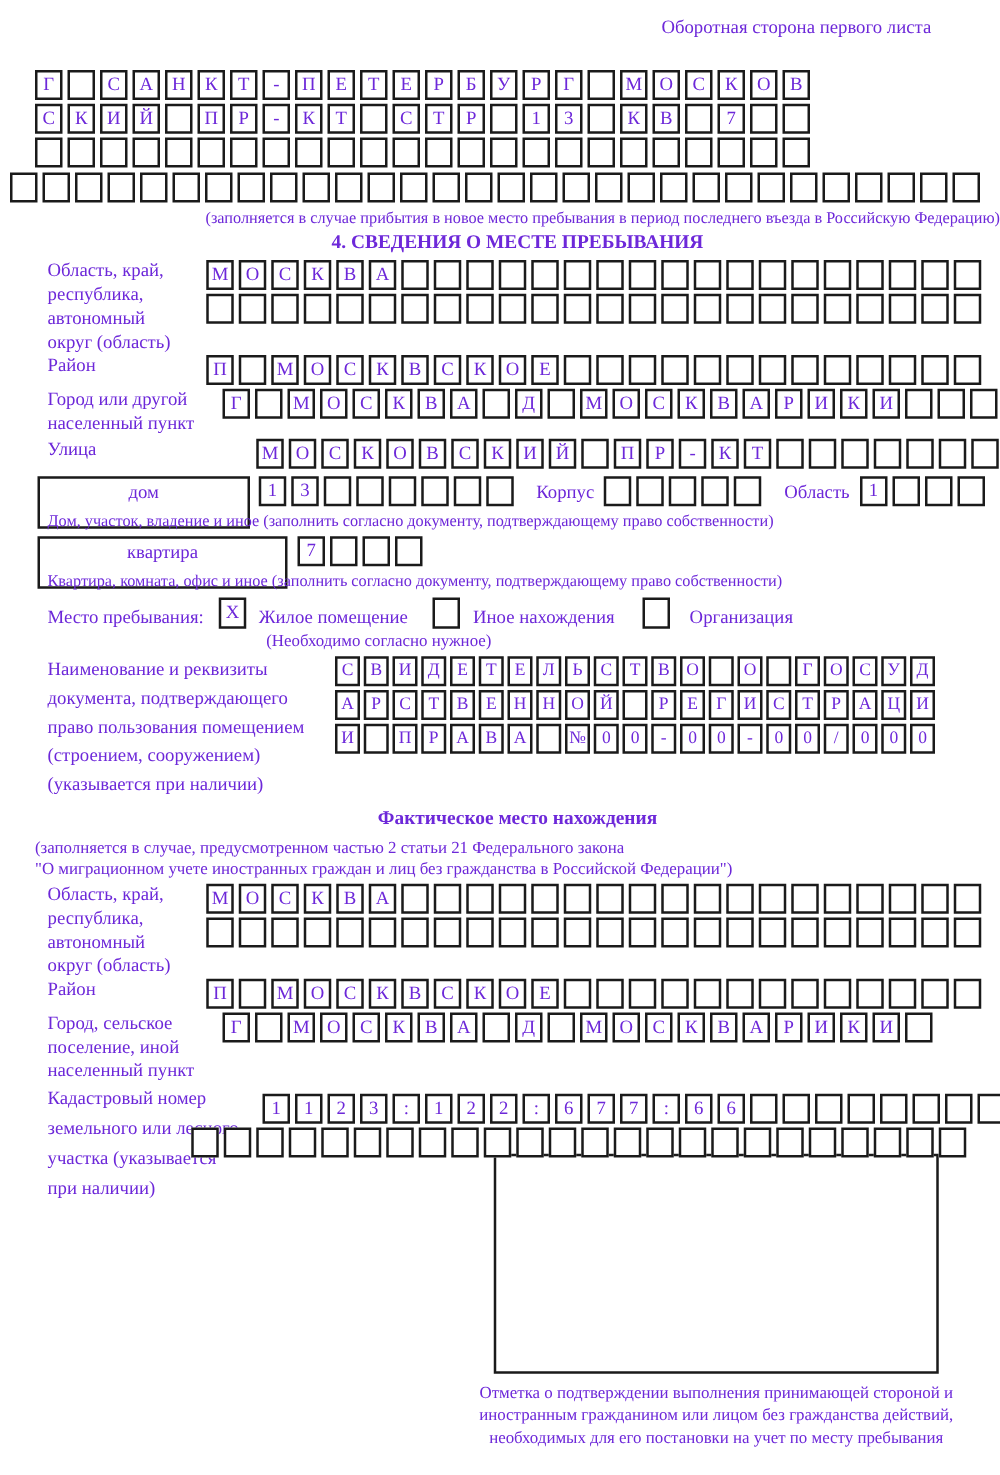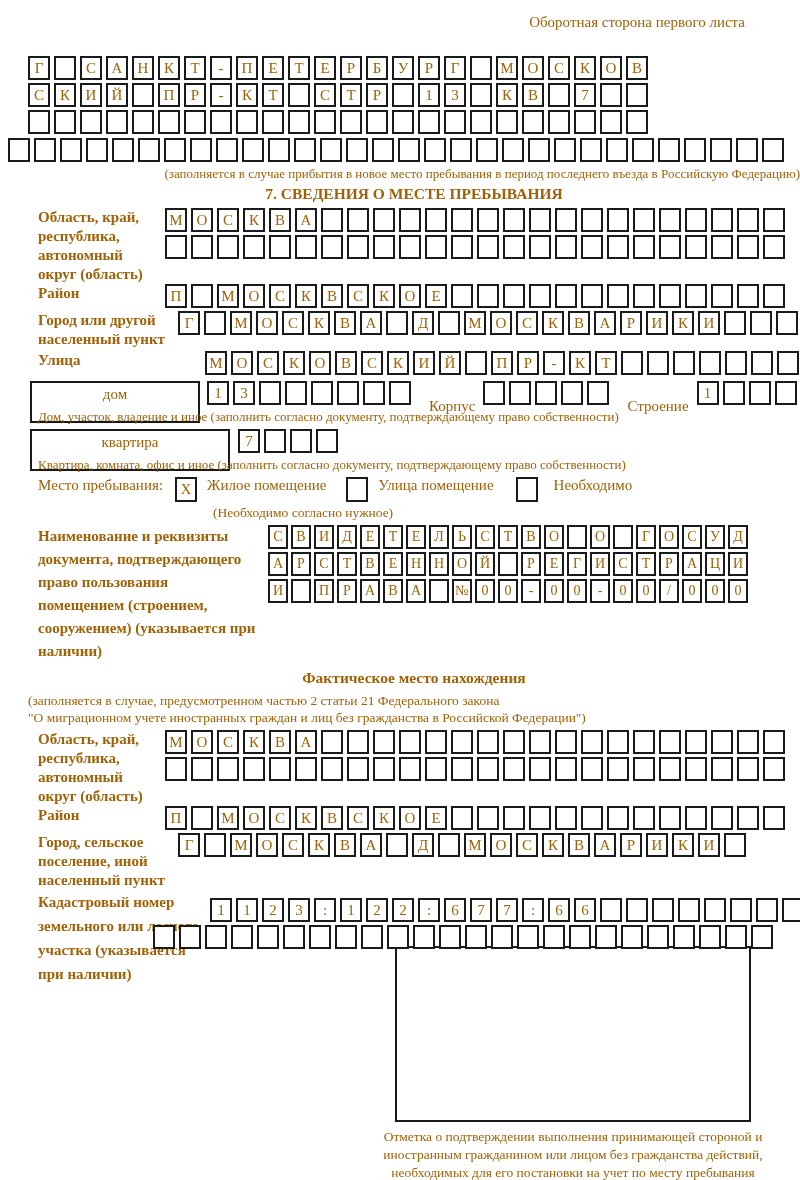--- a/index.html
+++ b/index.html
@@ -1,27 +1,27 @@
 <!DOCTYPE html>
 <html><head>
 <meta charset="utf-8">
 <style>
   html,body { margin:0; padding:0; background:#fff; }
   .page {
     width:800px; height:1180px; box-sizing:border-box;
     padding:14px 0 0 28px; overflow:hidden;
-    background:#fff; color:#a16207;
+    background:#fff; color:#6d28d9;
     font-family:"Liberation Serif", serif; font-size:15px;
     position:relative;
   }
   .hdr { text-align:right; padding-right:55px; font-size:15px; height:20px; }
 
   .frow { display:flex; align-items:flex-start; }
   .flabel { font-size:15px; line-height:19px; flex:none; }
-  .ml10 { margin-left:10px;font-weight:bold; }
+  .ml10 { margin-left:10px; }
   .w144 { width:144px; line-height:27px; }
   .w127 { width:117px; margin-right:10px; }
   .w140 { width:130px; margin-right:10px; }
   .w172 { width:162px; margin-right:10px; line-height:24px; }
   .w230 { width:220px; margin-right:10px; line-height:23px; }
 
   .cells-row { height:24px; margin-bottom:3px; white-space:nowrap; }
   .cell {
     display:inline-block; box-sizing:border-box; vertical-align:top;
     width:22px; height:24px; border:2px solid #1a1a1a; margin-right:4px;
@@ -34,24 +34,24 @@
   .center-note { text-align:right; font-size:13px; line-height:17px; margin:1px 0 3px 0; }
   .sec-title { text-align:center; font-weight:bold; font-size:15.5px; margin:3px 0 5px 0; }
 
   .inline-row { display:flex; align-items:flex-start; margin-top:3px; height:28px; }
   .boxlabel {
     box-sizing:border-box; border:2px solid #1a1a1a; height:42px;
     line-height:22px; text-align:center; flex:none; margin-left:2px;
   }
   .bl170 { width:170px; margin-right:7px; }
   .bl200 { width:200px; margin-right:8px; }
-  .inl-label { line-height:26px; margin:12px 8px 0 14px; flex:none; }
+  .inl-label { line-height:26px; margin:0 8px 0 14px; flex:none; }
   .small-note { font-size:13px; line-height:16px; margin:0 0 4px 10px; }
 
-  .stay-row { display:flex; align-items:flex-start; margin:3px 0 0 10px; height:26px; }
+  .stay-row { display:flex; align-items:flex-end; margin:3px 0 0 10px; height:26px; }
   .chk {
     display:inline-block; box-sizing:border-box; width:22px; height:25px;
     border:2px solid #1a1a1a; text-align:center; line-height:21px; font-size:15px;
     margin:0 10px 0 12px; flex:none;
   }
   .stay-note { font-size:13.5px; margin:1px 0 4px 185px; line-height:17px; }
 
   .act-note { text-align:left; font-size:13.5px; line-height:17px; }
 
   .cad-rows { padding-top:8px; }
@@ -72,21 +72,21 @@
   <div class="frow" style="margin-top:22px;">
     <div>
       <div class="cells-row"><span class="cell">Г</span><span class="cell">&nbsp;</span><span class="cell">С</span><span class="cell">А</span><span class="cell">Н</span><span class="cell">К</span><span class="cell">Т</span><span class="cell">-</span><span class="cell">П</span><span class="cell">Е</span><span class="cell">Т</span><span class="cell">Е</span><span class="cell">Р</span><span class="cell">Б</span><span class="cell">У</span><span class="cell">Р</span><span class="cell">Г</span><span class="cell">&nbsp;</span><span class="cell">М</span><span class="cell">О</span><span class="cell">С</span><span class="cell">К</span><span class="cell">О</span><span class="cell">В</span></div>
       <div class="cells-row"><span class="cell">С</span><span class="cell">К</span><span class="cell">И</span><span class="cell">Й</span><span class="cell">&nbsp;</span><span class="cell">П</span><span class="cell">Р</span><span class="cell">-</span><span class="cell">К</span><span class="cell">Т</span><span class="cell">&nbsp;</span><span class="cell">С</span><span class="cell">Т</span><span class="cell">Р</span><span class="cell">&nbsp;</span><span class="cell">1</span><span class="cell">3</span><span class="cell">&nbsp;</span><span class="cell">К</span><span class="cell">В</span><span class="cell">&nbsp;</span><span class="cell">7</span><span class="cell">&nbsp;</span><span class="cell">&nbsp;</span></div>
       <div class="cells-row"><span class="cell">&nbsp;</span><span class="cell">&nbsp;</span><span class="cell">&nbsp;</span><span class="cell">&nbsp;</span><span class="cell">&nbsp;</span><span class="cell">&nbsp;</span><span class="cell">&nbsp;</span><span class="cell">&nbsp;</span><span class="cell">&nbsp;</span><span class="cell">&nbsp;</span><span class="cell">&nbsp;</span><span class="cell">&nbsp;</span><span class="cell">&nbsp;</span><span class="cell">&nbsp;</span><span class="cell">&nbsp;</span><span class="cell">&nbsp;</span><span class="cell">&nbsp;</span><span class="cell">&nbsp;</span><span class="cell">&nbsp;</span><span class="cell">&nbsp;</span><span class="cell">&nbsp;</span><span class="cell">&nbsp;</span><span class="cell">&nbsp;</span><span class="cell">&nbsp;</span></div>
     </div>
   </div>
   <div class="cells-row fullw"><span class="cell">&nbsp;</span><span class="cell">&nbsp;</span><span class="cell">&nbsp;</span><span class="cell">&nbsp;</span><span class="cell">&nbsp;</span><span class="cell">&nbsp;</span><span class="cell">&nbsp;</span><span class="cell">&nbsp;</span><span class="cell">&nbsp;</span><span class="cell">&nbsp;</span><span class="cell">&nbsp;</span><span class="cell">&nbsp;</span><span class="cell">&nbsp;</span><span class="cell">&nbsp;</span><span class="cell">&nbsp;</span><span class="cell">&nbsp;</span><span class="cell">&nbsp;</span><span class="cell">&nbsp;</span><span class="cell">&nbsp;</span><span class="cell">&nbsp;</span><span class="cell">&nbsp;</span><span class="cell">&nbsp;</span><span class="cell">&nbsp;</span><span class="cell">&nbsp;</span><span class="cell">&nbsp;</span><span class="cell">&nbsp;</span><span class="cell">&nbsp;</span><span class="cell">&nbsp;</span><span class="cell">&nbsp;</span><span class="cell">&nbsp;</span></div>
   <div class="center-note">(заполняется в случае прибытия в новое место пребывания в период последнего въезда в Российскую Федерацию)</div>
 
-  <div class="sec-title">7. СВЕДЕНИЯ О МЕСТЕ ПРЕБЫВАНИЯ</div>
+  <div class="sec-title">4. СВЕДЕНИЯ О МЕСТЕ ПРЕБЫВАНИЯ</div>
 
   <div class="frow">
     <div class="flabel w127 ml10">Область, край, республика, автономный округ (область)</div>
     <div>
       <div class="cells-row"><span class="cell">М</span><span class="cell">О</span><span class="cell">С</span><span class="cell">К</span><span class="cell">В</span><span class="cell">А</span><span class="cell">&nbsp;</span><span class="cell">&nbsp;</span><span class="cell">&nbsp;</span><span class="cell">&nbsp;</span><span class="cell">&nbsp;</span><span class="cell">&nbsp;</span><span class="cell">&nbsp;</span><span class="cell">&nbsp;</span><span class="cell">&nbsp;</span><span class="cell">&nbsp;</span><span class="cell">&nbsp;</span><span class="cell">&nbsp;</span><span class="cell">&nbsp;</span><span class="cell">&nbsp;</span><span class="cell">&nbsp;</span><span class="cell">&nbsp;</span><span class="cell">&nbsp;</span><span class="cell">&nbsp;</span></div>
       <div class="cells-row"><span class="cell">&nbsp;</span><span class="cell">&nbsp;</span><span class="cell">&nbsp;</span><span class="cell">&nbsp;</span><span class="cell">&nbsp;</span><span class="cell">&nbsp;</span><span class="cell">&nbsp;</span><span class="cell">&nbsp;</span><span class="cell">&nbsp;</span><span class="cell">&nbsp;</span><span class="cell">&nbsp;</span><span class="cell">&nbsp;</span><span class="cell">&nbsp;</span><span class="cell">&nbsp;</span><span class="cell">&nbsp;</span><span class="cell">&nbsp;</span><span class="cell">&nbsp;</span><span class="cell">&nbsp;</span><span class="cell">&nbsp;</span><span class="cell">&nbsp;</span><span class="cell">&nbsp;</span><span class="cell">&nbsp;</span><span class="cell">&nbsp;</span><span class="cell">&nbsp;</span></div>
     </div>
   </div>
 
   <div class="frow">
@@ -102,39 +102,39 @@
   <div class="frow" style="margin-top:2px;gap:40px;">
     <div class="flabel w127 ml10">Улица</div>
     <div class="cells-row"><span class="cell">М</span><span class="cell">О</span><span class="cell">С</span><span class="cell">К</span><span class="cell">О</span><span class="cell">В</span><span class="cell">С</span><span class="cell">К</span><span class="cell">И</span><span class="cell">Й</span><span class="cell">&nbsp;</span><span class="cell">П</span><span class="cell">Р</span><span class="cell">-</span><span class="cell">К</span><span class="cell">Т</span><span class="cell">&nbsp;</span><span class="cell">&nbsp;</span><span class="cell">&nbsp;</span><span class="cell">&nbsp;</span><span class="cell">&nbsp;</span><span class="cell">&nbsp;</span><span class="cell">&nbsp;</span><span class="cell">&nbsp;</span></div>
   </div>
 
   <div class="inline-row">
     <div class="boxlabel bl170">дом</div>
     <div class="cells-row"><span class="cell">1</span><span class="cell">3</span><span class="cell">&nbsp;</span><span class="cell">&nbsp;</span><span class="cell">&nbsp;</span><span class="cell">&nbsp;</span><span class="cell">&nbsp;</span><span class="cell">&nbsp;</span></div>
     <span class="inl-label">Корпус</span>
     <div class="cells-row"><span class="cell">&nbsp;</span><span class="cell">&nbsp;</span><span class="cell">&nbsp;</span><span class="cell">&nbsp;</span><span class="cell">&nbsp;</span></div>
-    <span class="inl-label">Строение</span>
+    <span class="inl-label">Область</span>
     <div class="cells-row"><span class="cell">1</span><span class="cell">&nbsp;</span><span class="cell">&nbsp;</span><span class="cell">&nbsp;</span></div>
   </div>
   <div class="small-note">Дом, участок, владение и иное (заполнить согласно документу, подтверждающему право собственности)</div>
 
   <div class="inline-row">
     <div class="boxlabel bl200">квартира</div>
     <div class="cells-row"><span class="cell">7</span><span class="cell">&nbsp;</span><span class="cell">&nbsp;</span><span class="cell">&nbsp;</span></div>
   </div>
   <div class="small-note">Квартира, комната, офис и иное (заполнить согласно документу, подтверждающему право собственности)</div>
 
   <div class="stay-row">
     <span>Место пребывания:</span>
     <span class="chk">X</span>
     <span>Жилое помещение</span>
     <span class="chk" style="margin-left:20px;"></span>
-    <span>Улица помещение</span>
+    <span>Иное нахождения</span>
     <span class="chk" style="margin-left:22px; margin-right:16px;"></span>
-    <span>Необходимо</span>
+    <span>Организация</span>
   </div>
   <div class="stay-note">(Необходимо согласно нужное)</div>
 
   <div class="frow" style="margin-top:3px;">
     <div class="flabel w230 ml10">Наименование и реквизиты документа, подтверждающего право пользования помещением (строением, сооружением) (указывается при наличии)</div>
     <div class="sm-cells">
       <div class="cells-row"><span class="cell">С</span><span class="cell">В</span><span class="cell">И</span><span class="cell">Д</span><span class="cell">Е</span><span class="cell">Т</span><span class="cell">Е</span><span class="cell">Л</span><span class="cell">Ь</span><span class="cell">С</span><span class="cell">Т</span><span class="cell">В</span><span class="cell">О</span><span class="cell">&nbsp;</span><span class="cell">О</span><span class="cell">&nbsp;</span><span class="cell">Г</span><span class="cell">О</span><span class="cell">С</span><span class="cell">У</span><span class="cell">Д</span></div>
       <div class="cells-row"><span class="cell">А</span><span class="cell">Р</span><span class="cell">С</span><span class="cell">Т</span><span class="cell">В</span><span class="cell">Е</span><span class="cell">Н</span><span class="cell">Н</span><span class="cell">О</span><span class="cell">Й</span><span class="cell">&nbsp;</span><span class="cell">Р</span><span class="cell">Е</span><span class="cell">Г</span><span class="cell">И</span><span class="cell">С</span><span class="cell">Т</span><span class="cell">Р</span><span class="cell">А</span><span class="cell">Ц</span><span class="cell">И</span></div>
       <div class="cells-row"><span class="cell">И</span><span class="cell">&nbsp;</span><span class="cell">П</span><span class="cell">Р</span><span class="cell">А</span><span class="cell">В</span><span class="cell">А</span><span class="cell">&nbsp;</span><span class="cell">№</span><span class="cell">0</span><span class="cell">0</span><span class="cell">-</span><span class="cell">0</span><span class="cell">0</span><span class="cell">-</span><span class="cell">0</span><span class="cell">0</span><span class="cell">/</span><span class="cell">0</span><span class="cell">0</span><span class="cell">0</span></div>
     </div>

